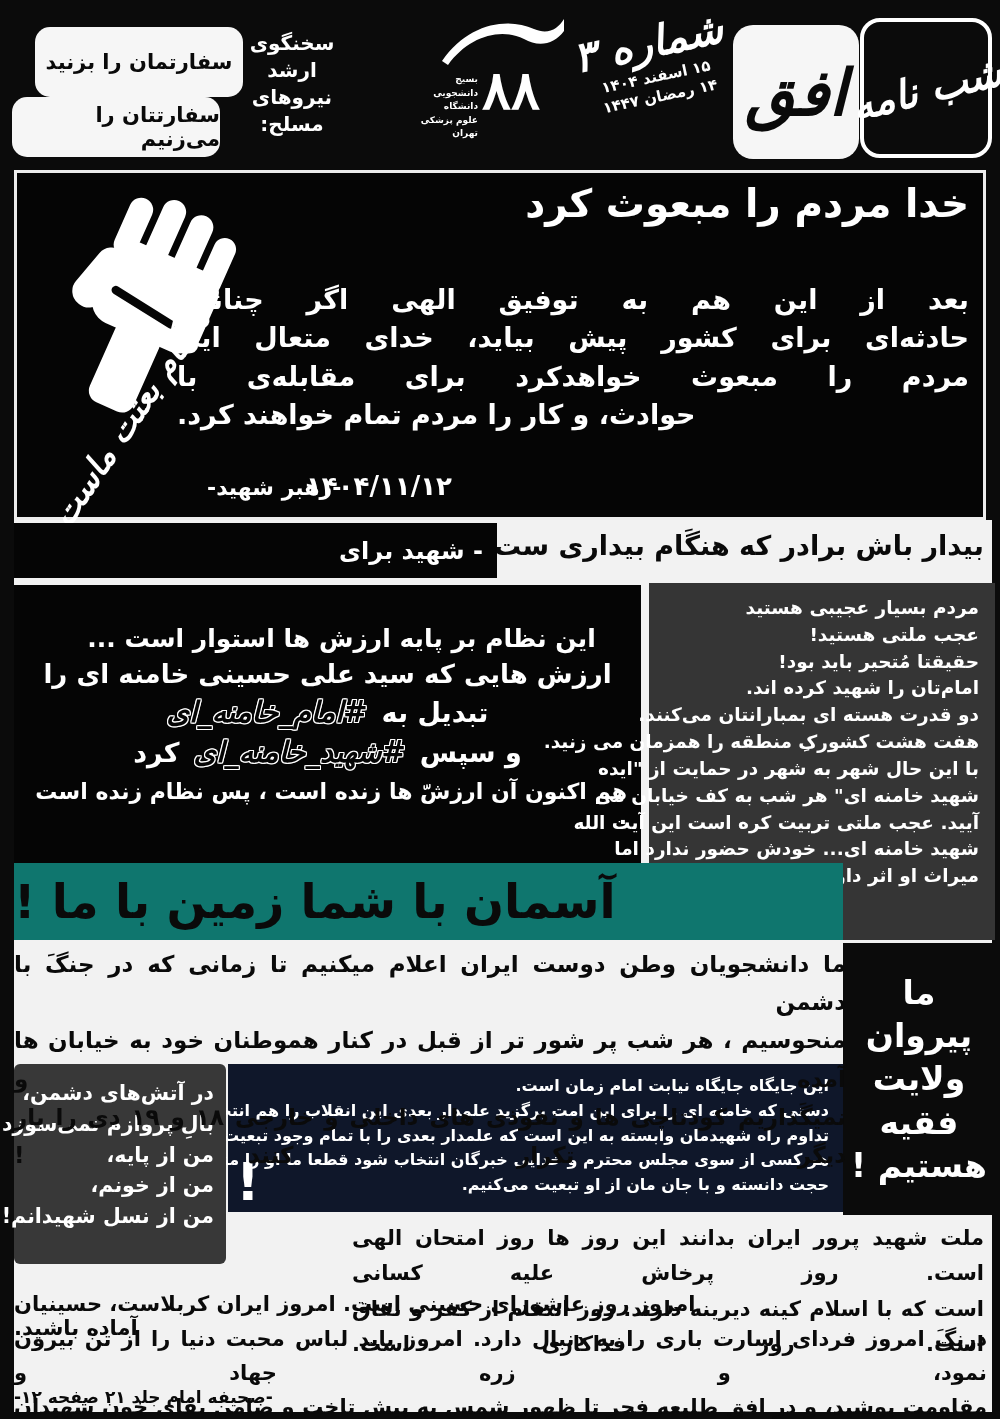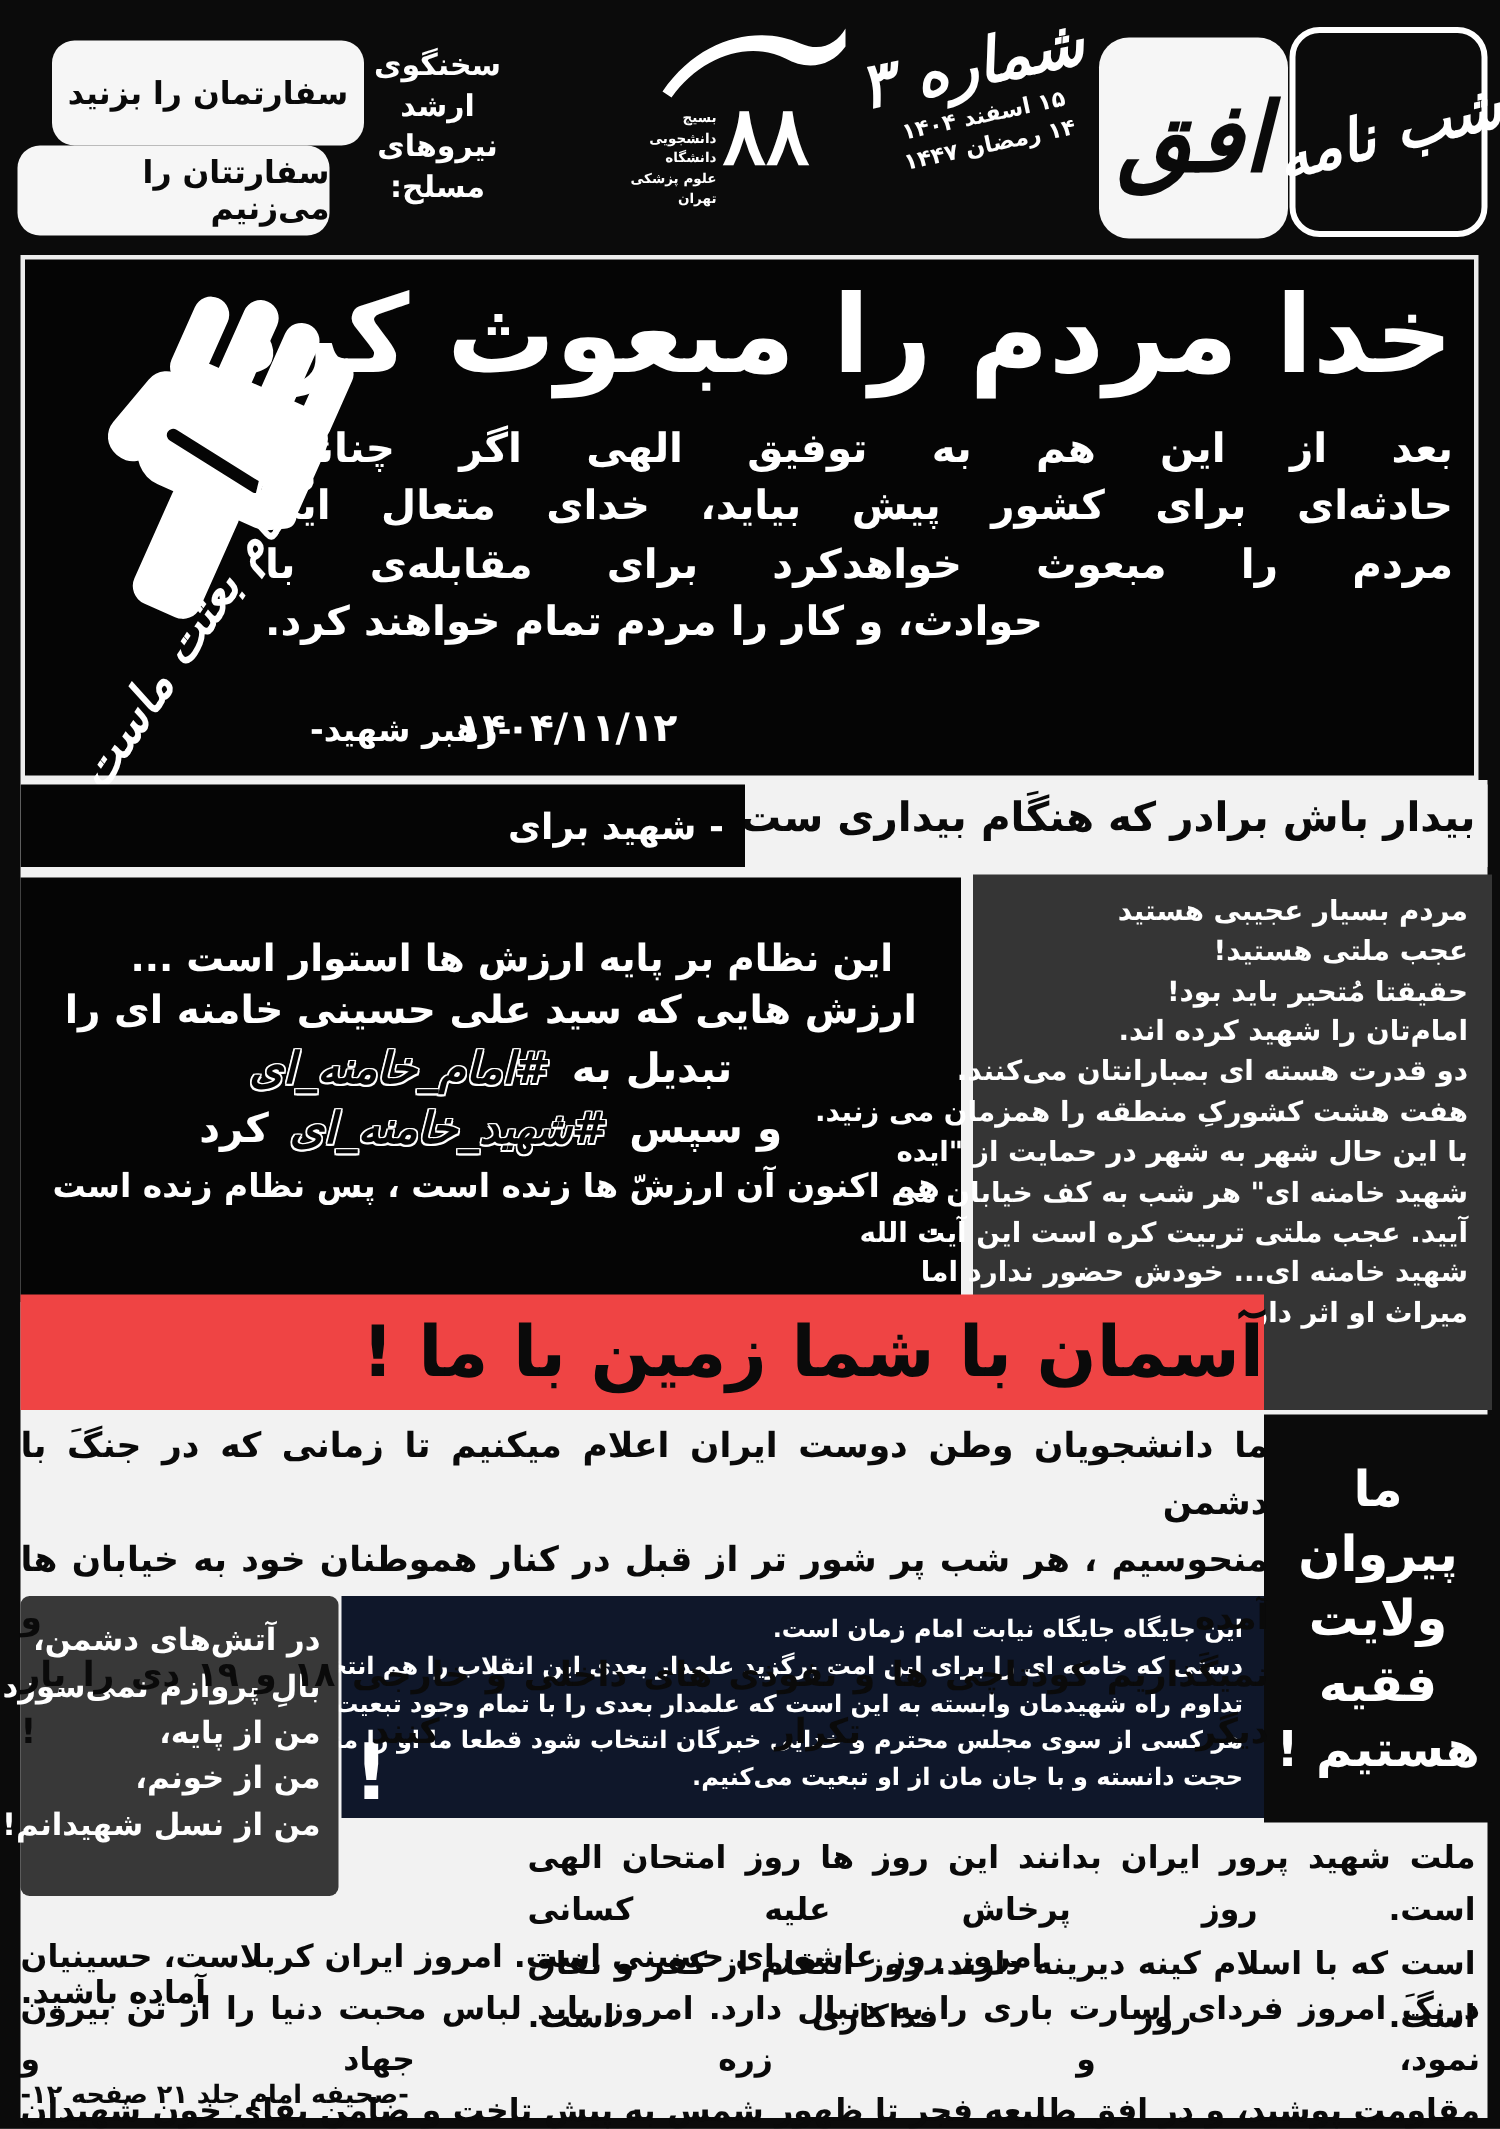--- a/index.html
+++ b/index.html
@@ -17,21 +17,21 @@
   .logo-mark { font-size:54px; font-weight:900; line-height:1; font-family:"DejaVu Serif",serif; }
   .issue-wrap { transform:rotate(-12deg); color:#fff; text-align:center; }
   .issue-number { font-size:42px; font-weight:900; font-family:"DejaVu Serif",serif; font-style:italic; white-space:nowrap; }
   .issue-date { font-size:15px; font-weight:bold; white-space:nowrap; line-height:1.35; }
   .masthead-ofoq { background:#f6f6f6; color:#0a0a0a; border-radius:20px; display:flex; align-items:center; justify-content:center; font-family:"DejaVu Serif",serif; font-style:italic; font-weight:bold; font-size:64px; }
   .masthead-name { background:#0b0b0b; color:#fff; border:4px solid #fff; border-radius:20px; display:flex; align-items:center; justify-content:center; font-family:"DejaVu Serif",serif; font-style:italic; font-weight:bold; font-size:40px; transform-origin:center; }
   .masthead-name .rot { transform:rotate(-14deg); white-space:nowrap; }
 
   
   .lead-box { left:14px; top:170px; width:972px; height:350px; background:#050505; border:3px solid #ededed; color:#fff; }
-  .lead-headline { position:absolute; right:14px; top:8px; font-size:72px; font-weight:900; white-space:nowrap;margin-left:20px; }
+  .lead-headline { position:absolute; right:14px; top:8px; font-size:39px; font-weight:900; white-space:nowrap;margin-left:20px; }
   .lead-body { position:absolute; right:14px; top:108px; width:792px; font-size:27px; font-weight:bold; line-height:1.42; }
   .jline { text-align:justify; text-align-last:justify; }
   .lline { direction:rtl; text-align:left; }
   .lead-attrib { position:absolute; left:190px; top:302px; font-size:22px; font-weight:bold; }
   .lead-date { position:absolute; left:262px; top:298px; font-size:26px; font-weight:bold; direction:ltr;margin-left:27px; }
   .fist { position:absolute; left:20px; top:10px; }
   .calli { position:absolute; left:42px; top:330px; transform:rotate(-56deg); transform-origin:left center; font-family:"DejaVu Serif",serif; font-style:italic; font-weight:bold; font-size:33px; white-space:nowrap; color:#fff; }
 
   
   .avini { left:14px; top:523px; width:978px; height:55px; background:#f2f2f2; }
@@ -45,21 +45,21 @@
   .values-row { display:flex; align-items:center; gap:14px; font-size:27px; font-weight:800; }
   .htag { font-family:"DejaVu Serif",serif; font-style:italic; font-weight:bold; font-size:29px; color:#050505; text-shadow:-1px -1px 0 #fff,1px -1px 0 #fff,-1px 1px 0 #fff,1px 1px 0 #fff,0 -1px 0 #fff,0 1px 0 #fff,-1px 0 0 #fff,1px 0 0 #fff; white-space:nowrap; }
   .values-box .l5 { font-size:22px; font-weight:800; margin-top:4px; }
 
   
   .gray-box { left:649px; top:583px; width:346px; height:357px; background:#353535; color:#fff; padding:12px 16px; z-index:1; }
   .gray-box .gl { font-size:18.5px; font-weight:700; line-height:1.45; text-align:right; white-space:nowrap; }
   .gray-hashtag { position:absolute; left:14px; bottom:8px; transform:rotate(-5deg); font-size:19px; font-weight:800; white-space:nowrap; }
 
   
-  .sky { left:14px; top:863px; width:829px; height:77px; background:#ef4444; z-index:5; display:flex; align-items:center; justify-content:flex-start; }
+  .sky { left:14px; top:863px; width:829px; height:77px; background:#0f766e; z-index:5; display:flex; align-items:center; justify-content:flex-end; }
   .sky-text { font-size:47px; font-weight:900; color:#0a0a0a; white-space:nowrap; }
   .students { left:14px; top:945px; width:832px; color:#0a0a0a; font-size:23px; font-weight:800; line-height:1.66; z-index:4; }
 
   
   .sidebar { left:843px; top:943px; width:152px; height:272px; background:#0b0b0b; color:#fff; display:flex; flex-direction:column; align-items:center; justify-content:center; gap:2px; z-index:2; }
   .sidebar div { font-size:33px; font-weight:900; line-height:1.25; white-space:nowrap; }
 
   
   .imam-box { left:228px; top:1064px; width:615px; height:148px; background:#0f172a; color:#fff; padding:10px 14px 8px 46px; }
   .imam-box .il { font-size:16px; font-weight:700; line-height:1.55; text-align:right; white-space:nowrap; }

